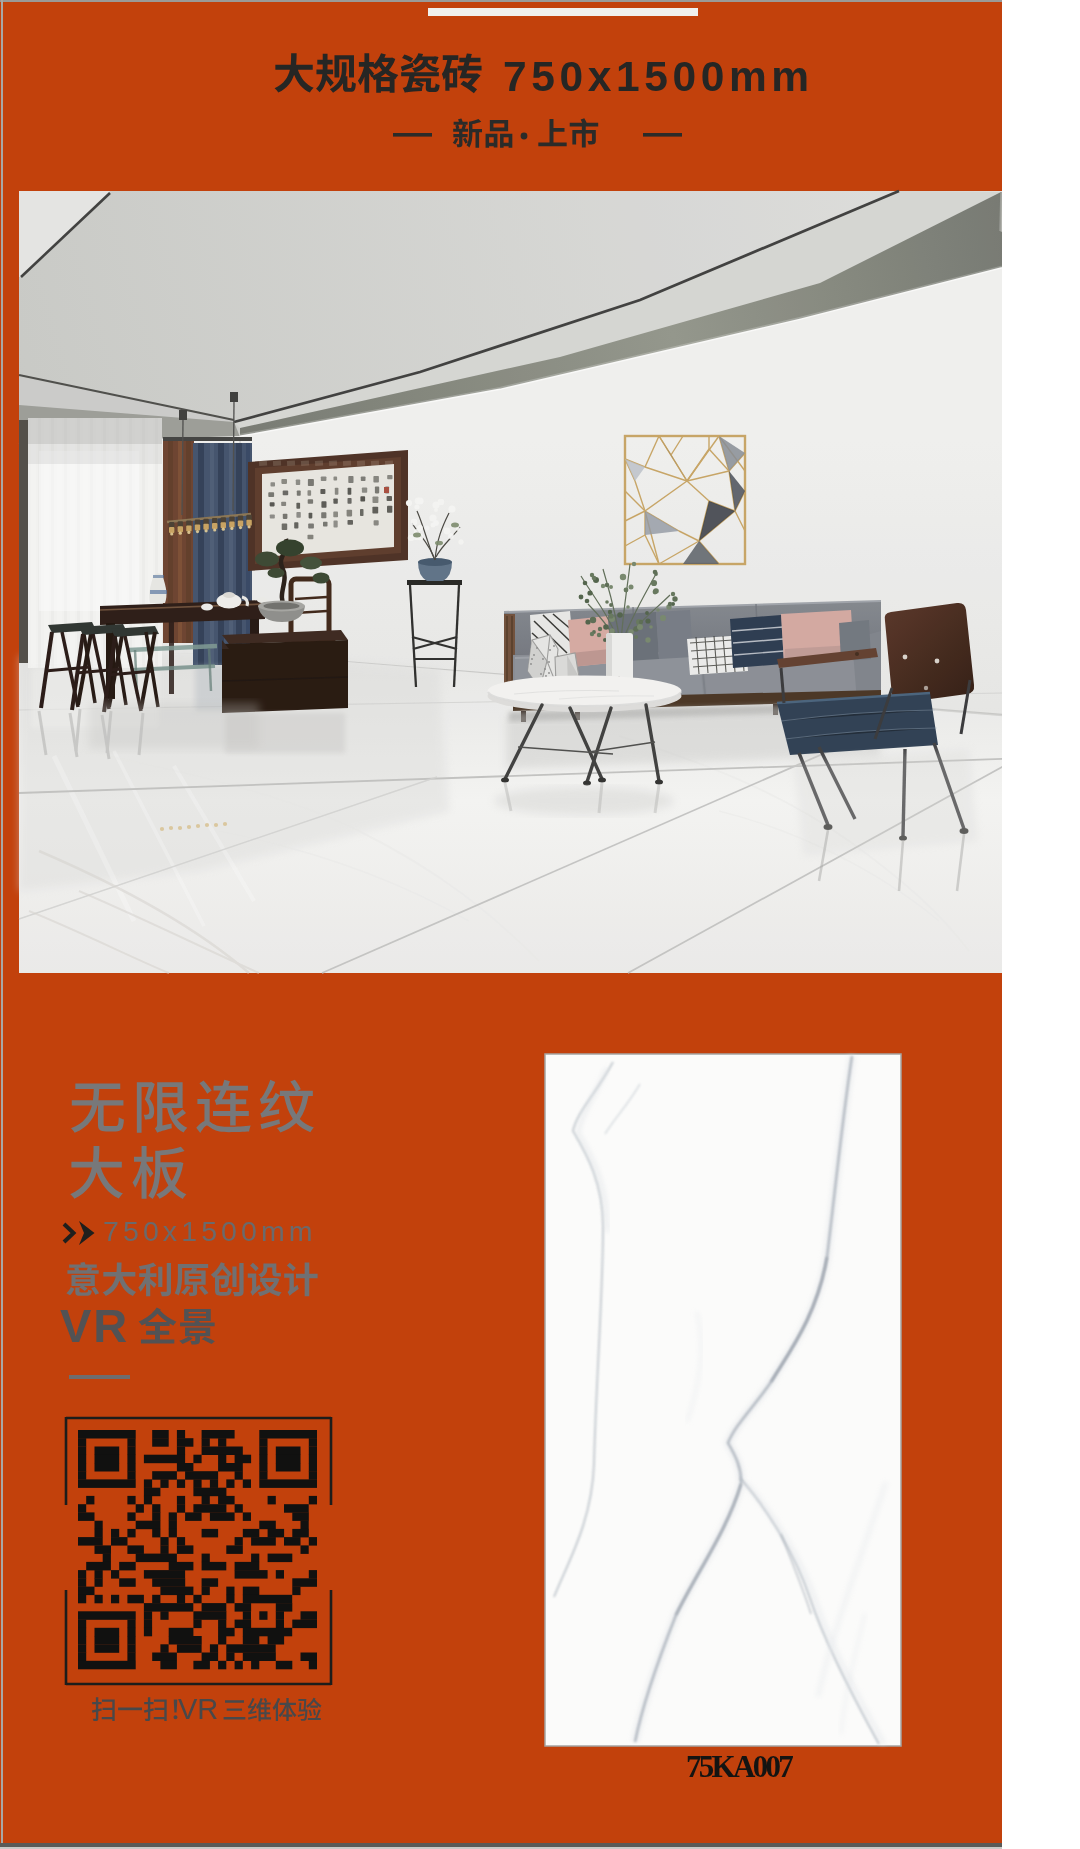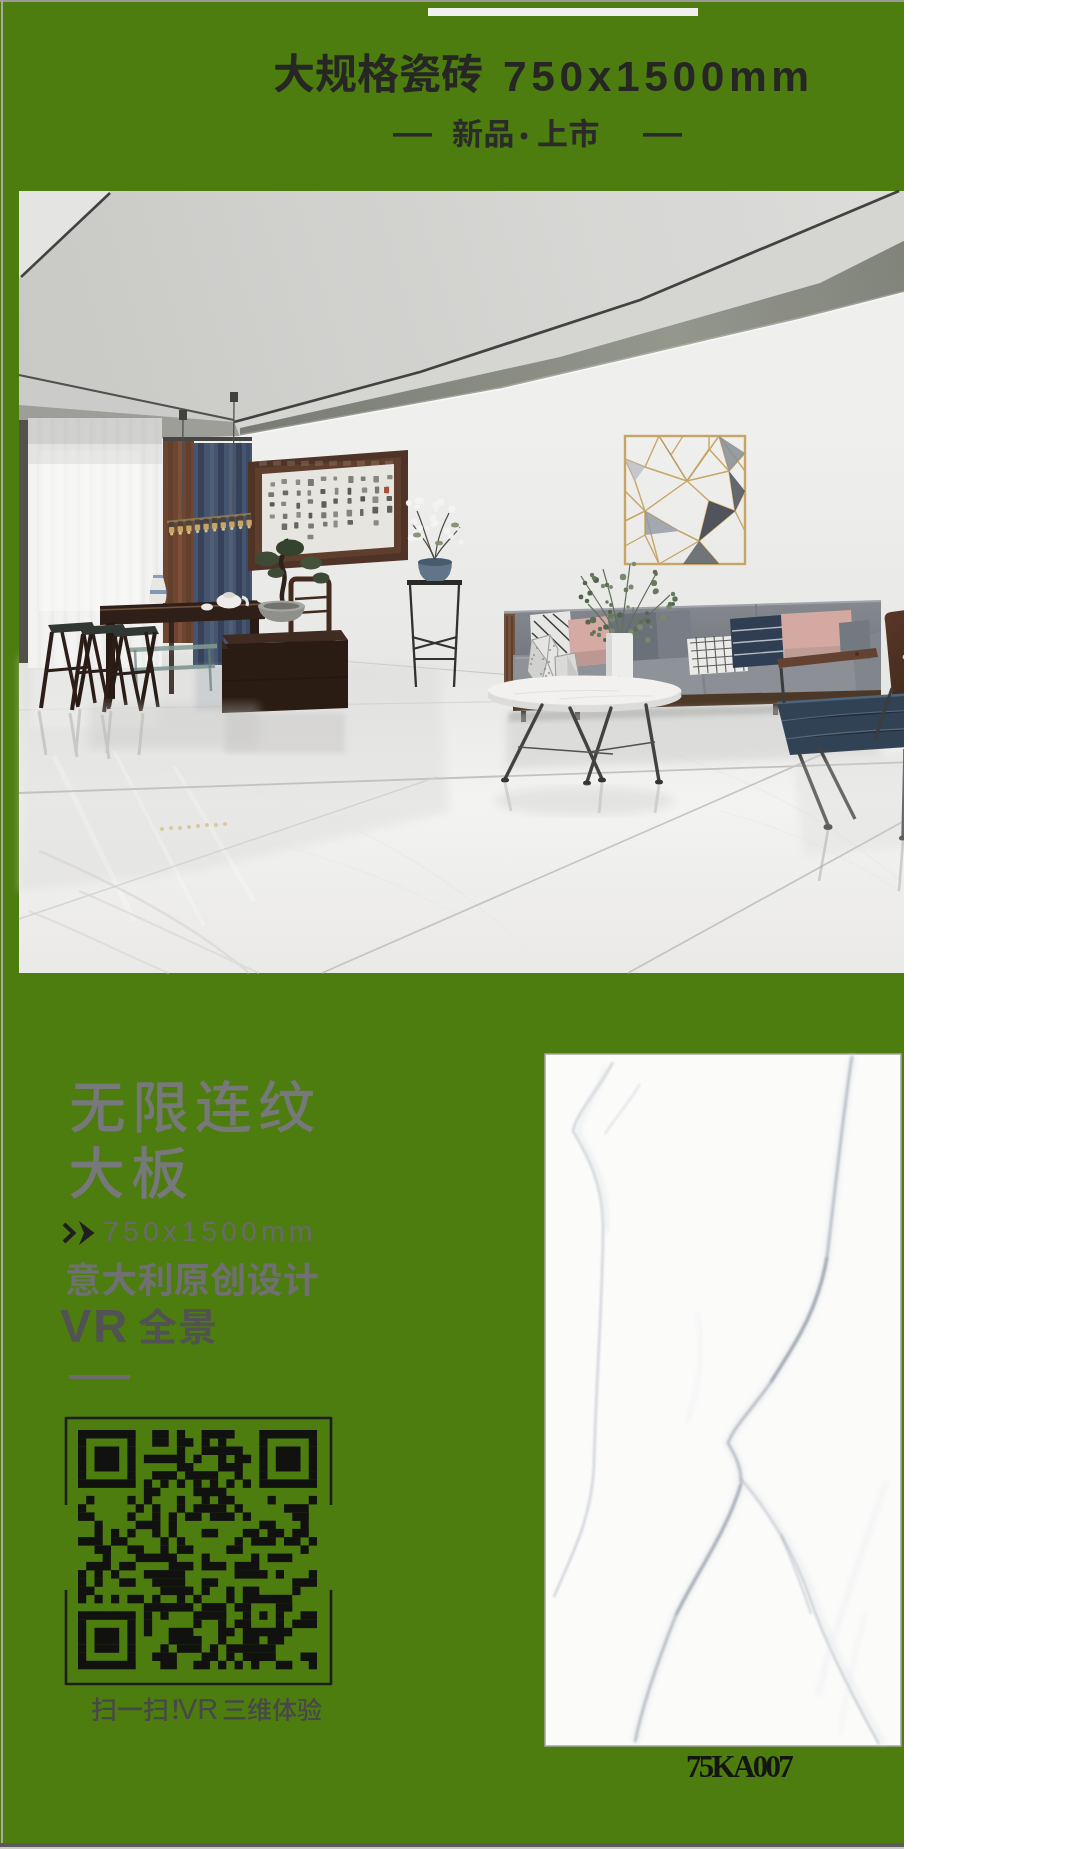--- a/index.html
+++ b/index.html
@@ -1,14 +1,14 @@
 <!DOCTYPE html>
 <html><head><meta charset="utf-8"><title>tile poster</title><style>
 html,body{margin:0;padding:0;background:#fff;}
-#page{position:relative;width:904px;height:1849px;background:#4d7c0f;overflow:hidden;font-family:"Liberation Sans",sans-serif;}
+#page{position:relative;width:1002px;height:1849px;background:#c2410c;overflow:hidden;font-family:"Liberation Sans",sans-serif;}
 svg{display:block;}
 </style></head><body>
 <div id="page">
 <svg width="1080" height="1849" viewBox="0 0 1080 1849">
 <defs>
 <linearGradient id="ceilG" x1="1040" y1="0" x2="0" y2="300" gradientUnits="userSpaceOnUse">
  <stop offset="0" stop-color="#e2e2e0"></stop>
           <stop offset="1" stop-color="#c9cac6"></stop>
 </linearGradient>
 <linearGradient id="coveG" x1="1000" y1="60" x2="230" y2="240" gradientUnits="userSpaceOnUse">

